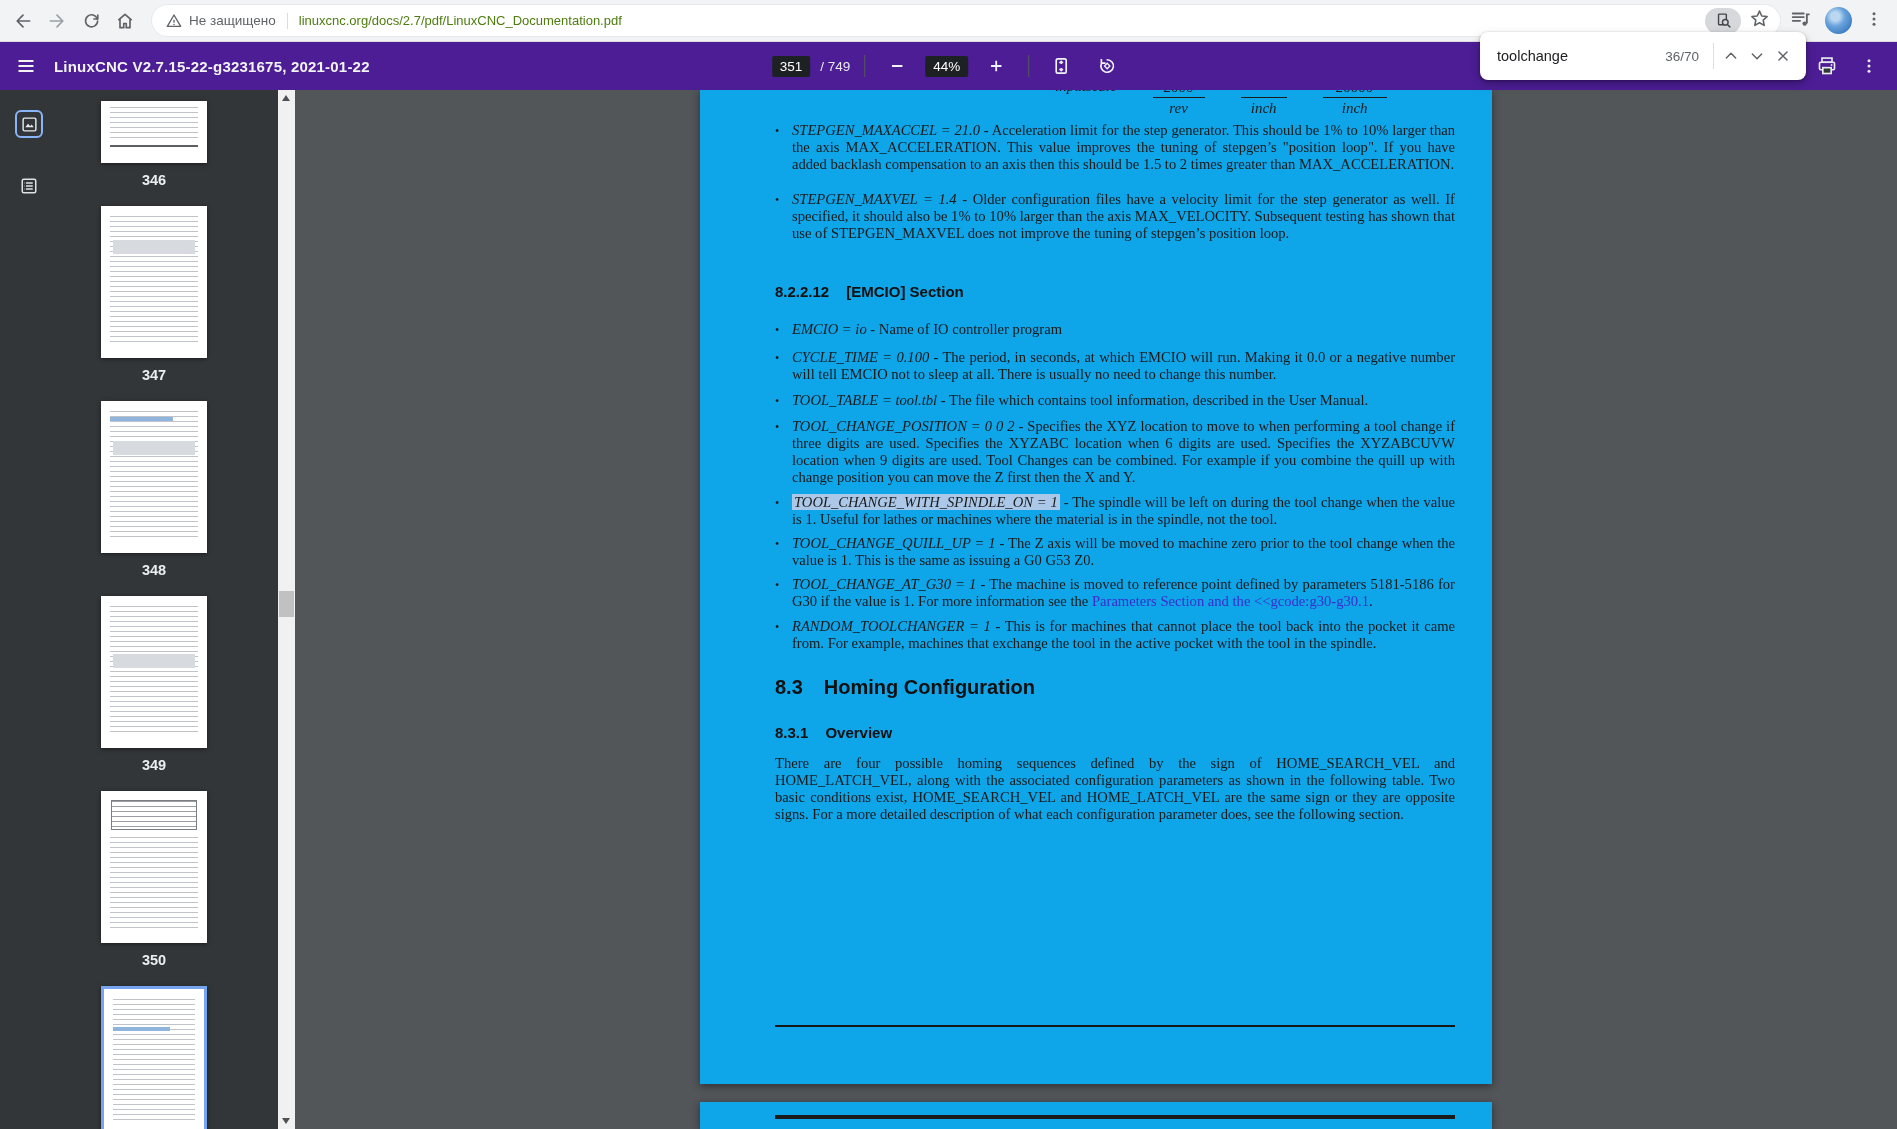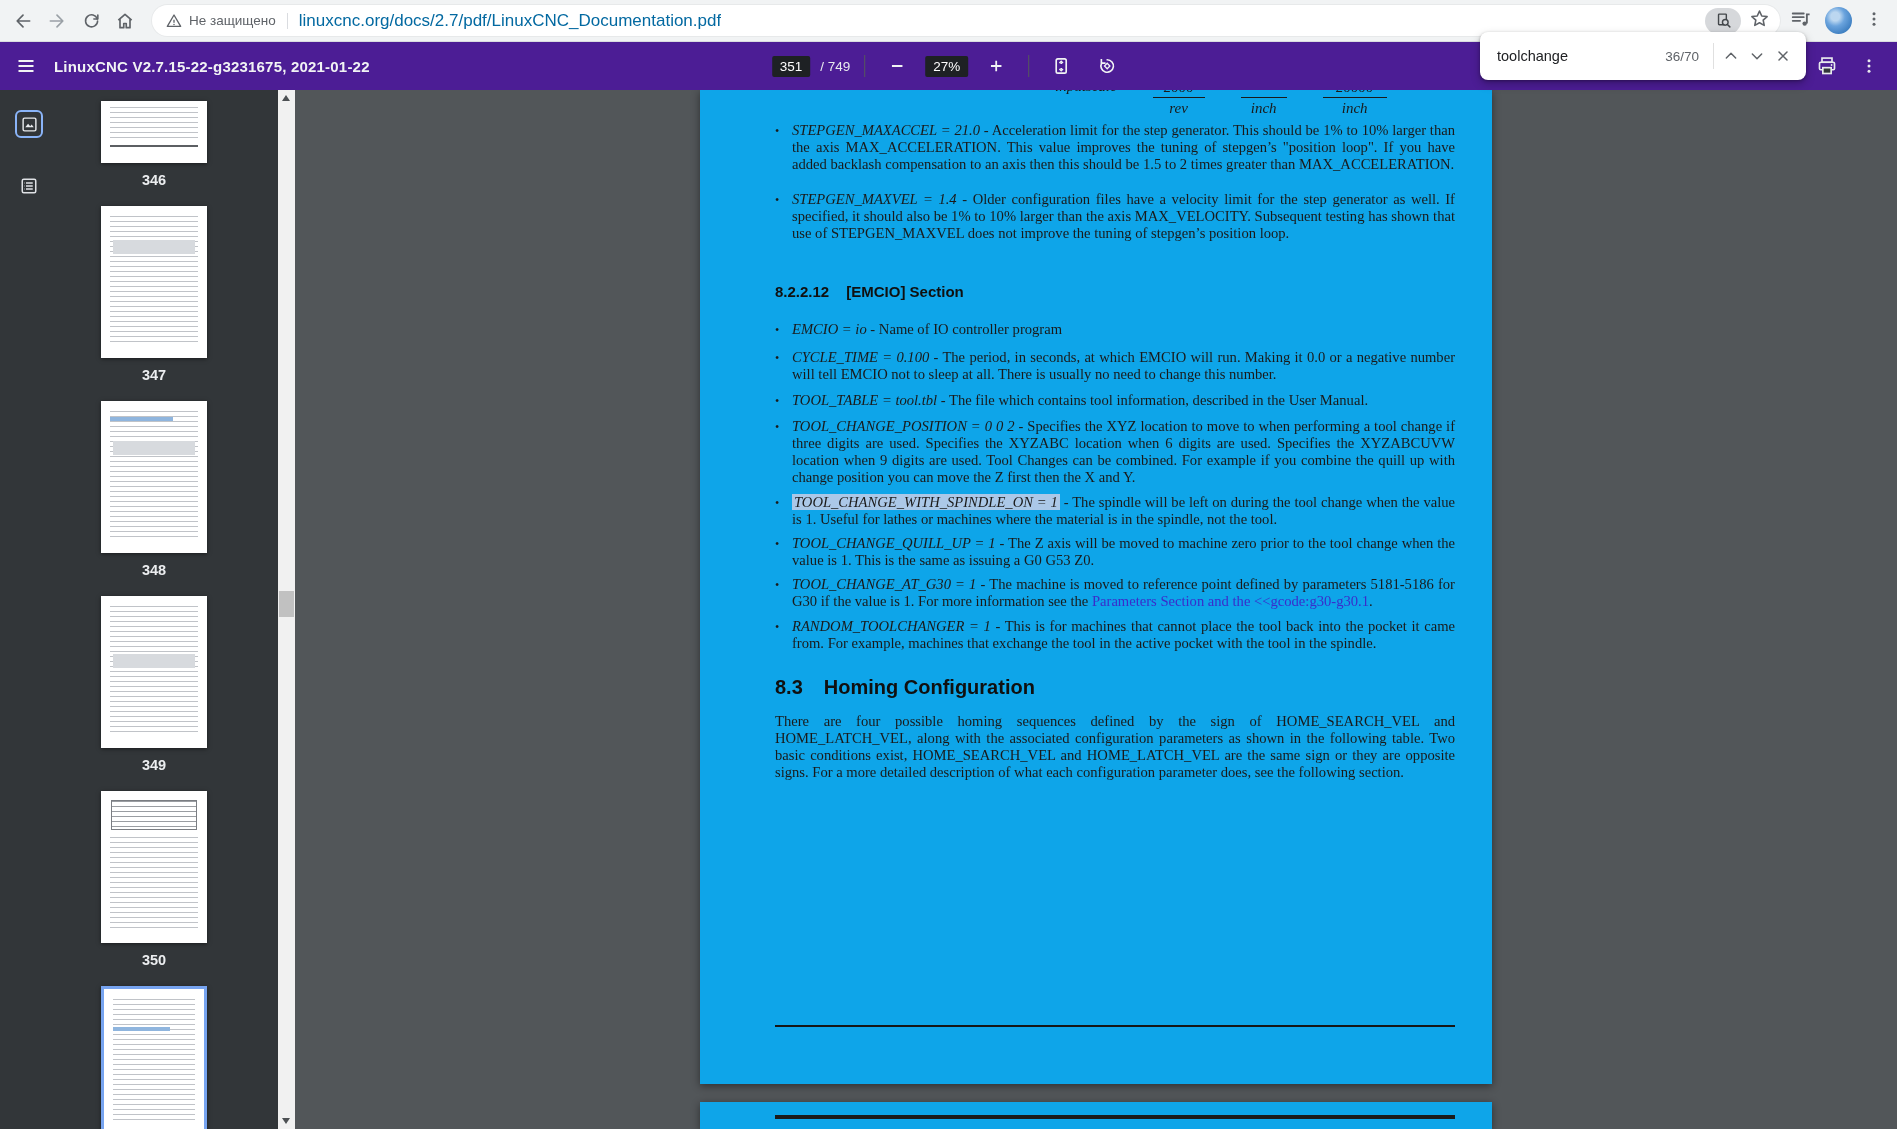--- a/index.html
+++ b/index.html
@@ -5,21 +5,21 @@
   *{box-sizing:border-box;margin:0;padding:0}
   html,body{width:1897px;height:1129px;overflow:hidden;background:#525659;font-family:"Liberation Sans",sans-serif}
   body{position:relative}
 
   
   .chrome{position:absolute;left:0;top:0;width:1897px;height:42px;background:#f1f3f4;display:flex;align-items:center;padding:0 14px 0 6px;border-bottom:1px solid #dadce0;z-index:40}
   .navbtn{width:32px;height:32px;border-radius:50%;display:flex;align-items:center;justify-content:center;flex-shrink:0;margin:0 1px}
   .omnibox{flex:1;height:31px;background:#ffffff;border-radius:16px;margin:0 10px;display:flex;align-items:center;padding:0 10px 0 14px;min-width:0;box-shadow:0 0 0 1px rgba(0,0,0,0.04)}
   .sec-label{color:#5f6368;font-size:13.5px;margin-left:7px;white-space:nowrap}
   .obx-sep{width:1px;height:16px;background:#dadce0;margin:0 11px;flex-shrink:0}
-  .url{color:#0369a1;font-size:17px;white-space:nowrap;overflow:hidden}
+  .url{color:#4d7c0f;font-size:13px;white-space:nowrap;overflow:hidden}
   .obx-spacer{flex:1}
   .doc-search-badge{width:36px;height:26px;border-radius:13px;background:#d6d8db;display:flex;align-items:center;justify-content:center;flex-shrink:0;margin-right:8px}
   .chrome-right{display:flex;align-items:center;gap:13px;flex-shrink:0}
   .avatar{width:27px;height:27px;border-radius:50%;background:radial-gradient(circle at 38% 35%,#bcd7f0 0 18%,#6aa3dd 40%,#3e7fc1 75%,#366fab)}
 
   
   .pdftb{position:absolute;left:0;top:42px;width:1897px;height:48px;background:#4c1d95;display:flex;align-items:center;color:#f1f3f4;z-index:30}
   .tb-btn{width:36px;height:36px;display:flex;align-items:center;justify-content:center;border-radius:50%;flex-shrink:0}
   .tb-title{font-size:15px;font-weight:700;margin-left:10px;letter-spacing:.2px;white-space:nowrap}
   .tb-center{position:absolute;left:50%;top:0;height:48px;transform:translateX(-50%);display:flex;align-items:center;gap:10px}
@@ -167,21 +167,21 @@
 
   <div class="tb-center">
     <span class="tb-box">351</span>
     <span class="tb-text">/ 749</span>
     <span class="tb-sep"></span>
     <div class="tb-btn">
       <svg width="18" height="18" viewBox="0 0 24 24">
           <path d="M5 12h14" stroke="#f1f3f4" stroke-width="2.4"></path>
         </svg>
     </div>
-    <span class="tb-box">27%</span>
+    <span class="tb-box">44%</span>
     <div class="tb-btn">
       <svg width="18" height="18" viewBox="0 0 24 24">
           <path d="M5 12h14M12 5v14" stroke="#f1f3f4" stroke-width="2.4"></path>
         </svg>
     </div>
     <span class="tb-sep"></span>
     <div class="tb-btn">
       <svg width="20" height="20" viewBox="0 0 24 24">
           <rect x="6" y="3.5" width="12" height="17" rx="2" fill="none" stroke="#f1f3f4" stroke-width="2"></rect>
           <path d="M12 7.5v2M12 14.5v2" stroke="#f1f3f4" stroke-width="2"></path>
@@ -364,20 +364,23 @@
       </div>
       <div class="li mt8">
         <span class="blt">•</span>
         <p><i class="term">RANDOM_TOOLCHANGER = 1</i><span> - This is for machines that cannot place the tool back into the pocket it came from.  For example, machines that exchange the tool in the active pocket with the tool in the spindle.</span></p>
       </div>
 
       <h2 class="big mt22">
         <span class="num">8.3</span><span>Homing Configuration</span>
       </h2>
 
+      <h3 class="sub mt24">
+        <span class="num">8.3.1</span><span>Overview</span>
+      </h3>
 
       <p class="mt13">There are four possible homing sequences defined by the sign of HOME_SEARCH_VEL and HOME_LATCH_VEL, along with the associated configuration parameters as shown in the following table. Two basic conditions exist, HOME_SEARCH_VEL and HOME_LATCH_VEL are the same sign or they are opposite signs. For a more detailed description of what each configuration parameter does, see the following section.</p>
     </div>
 
     <div class="frule"></div>
   </div>
 
   <div class="page page2">
     <div class="p2rule"></div>
   </div>

